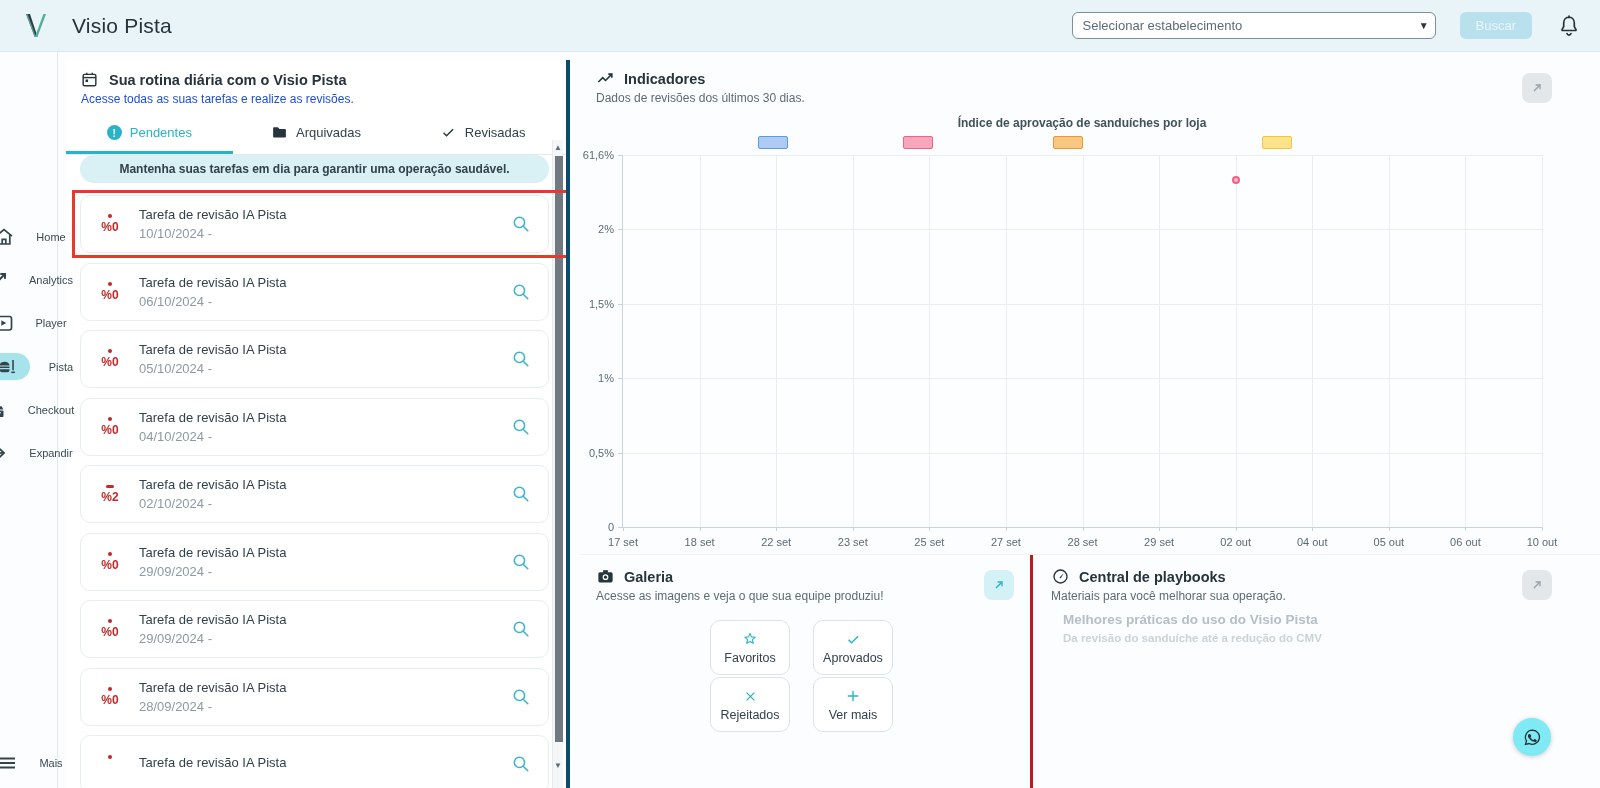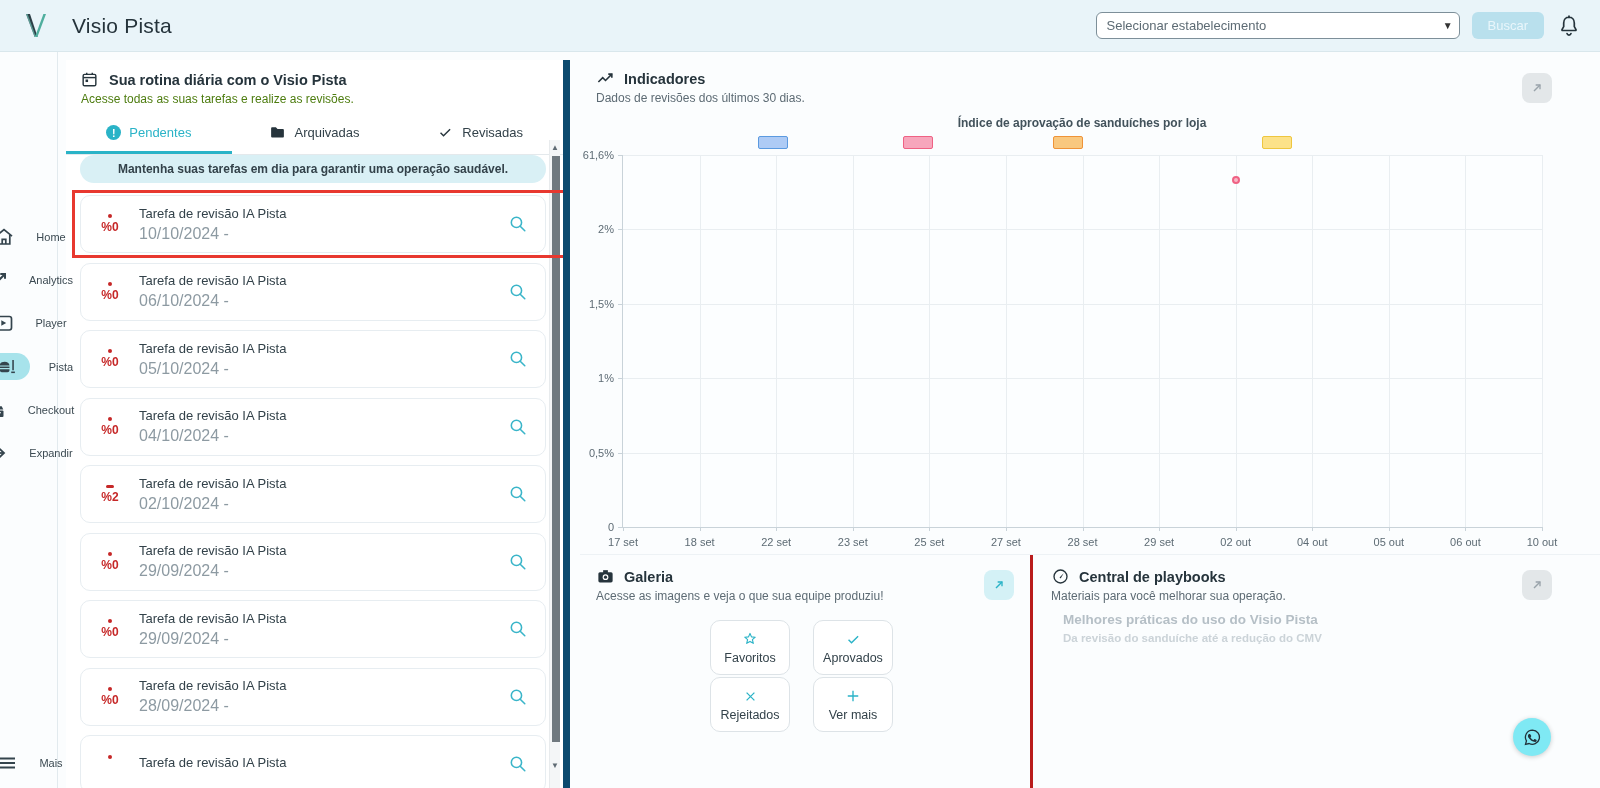--- a/index.html
+++ b/index.html
@@ -5,67 +5,67 @@
   * { box-sizing: border-box; margin: 0; padding: 0; }
   html,body { background:#fff; }
   body { font-family:"Liberation Sans","DejaVu Sans",sans-serif; color:#33424a; }
   #page { position:relative; width:1600px; height:788px; background:#fbfdfe; overflow:hidden; }
 
   
   .hdr { position:absolute; top:0; left:0; right:0; height:52px; background:#e9f4f9;
          border-bottom:1px solid #d9e7ec; display:flex; align-items:center; padding:0 18px; z-index:20; }
   .logo { width:36px; height:36px; display:grid; place-items:center; }
   .app-title { font-size:21px; font-weight:500; color:#25333b; margin-left:18px; letter-spacing:.2px; }
-  .hdr-right { margin-left:auto; display:flex; align-items:center; gap:12px; }
+  .hdr-right { margin-left:auto; display:flex; align-items:center; gap:24px; }
   .select { width:364px; height:27px; background:#fff; border:1px solid #7d8f99; border-radius:6px;
             display:flex; align-items:center; padding:0 6px 0 10px; font-size:13px; color:#5d6b74; cursor:pointer; }
   .select .caret { margin-left:auto; font-size:10px; color:#333; }
   .buscar { height:27px; padding:0 16px; background:#b9e0ed; color:#e9f6fb; border:none; border-radius:6px;
             font-size:13px; font-family:inherit; cursor:default; }
   .bell { width:26px; height:26px; color:#25333b; display:grid; place-items:center; cursor:pointer; }
   svg { display:block; }
 
   
   .rail { position:absolute; left:0; top:52px; bottom:0; width:58px; border-right:1px solid #e2eaee;
           display:flex; flex-direction:column; align-items:center; background:#fbfdfe; z-index:10; }
   #rail-items { display:flex; flex-direction:column; align-items:center; padding-top:172px; }
   .rail-item { display:flex; align-items:center; gap:19px; margin-bottom:17px; cursor:pointer; }
   .rail-icon { width:26px; height:26px; color:#34444d; display:grid; place-items:center; }
   .rail-icon.pill { width:46px; height:27px; background:#a7e3eb; border-radius:14px; }
   .rail-label { font-size:11px; color:#3c4a52; }
   .rail-item.more { margin-top:auto; margin-bottom:12px; }
 
   
   .tasks-card { position:absolute; left:66px; top:60px; width:504px; bottom:0; background:#fff;
-                border-right:7px solid #0c4a6e; }
+                border-right:4px solid #0c4a6e; }
   .tc-header { padding:10px 14px 0 14px; }
   .tc-title-row { display:flex; align-items:center; gap:10px; }
   .tc-title-row .cal { width:19px; height:19px; color:#26343c; }
   .tc-title { font-size:14.5px; font-weight:700; color:#26343c; }
-  .tc-subtitle { font-size:12px; color:#4d7c0f; margin-top:3px; margin-left:1px; }
+  .tc-subtitle { font-size:12px; color:#1d4ed8; margin-top:3px; margin-left:1px; }
   .tabs { display:flex; margin-top:9px; border-bottom:1px solid #e4e9ec; }
   .tab { flex:1; display:flex; align-items:center; justify-content:center; gap:8px; font-size:13px;
          color:#33424a; padding:9px 0 10px 0; border-bottom:3px solid transparent; cursor:pointer; }
   .tab.active { color:#2ab3c7; border-bottom-color:#2ab3c7; }
   .tab-icon { display:grid; place-items:center; color:#26343c; }
   .alert-circle { width:15px; height:15px; border-radius:50%; background:#2ab3c7; color:#fff;
                   font-size:10.5px; font-weight:700; display:grid; place-items:center; }
   .list { position:absolute; top:80px; left:0; right:0; bottom:0; overflow:hidden; padding:15px 17px 0 14px; }
   .banner { background:#d9f0f5; border-radius:14px; height:28px; display:flex; align-items:center;
             justify-content:center; font-size:12px; font-weight:600; color:#33424a; margin-bottom:12px; }
   .task { height:58px; border:1px solid #e7edf1; border-radius:10px; margin-bottom:9.5px; background:#fff;
           display:flex; align-items:center; padding-right:16px; cursor:pointer; }
   .task-badge { width:58px; display:flex; flex-direction:column; align-items:center; gap:2px; color:#c62828; }
   .badge-mark { background:#c62828; }
   .badge-mark.dot { width:4px; height:4px; border-radius:50%; }
   .badge-mark.dash { width:8px; height:3px; border-radius:1.5px; }
   .badge-pct { font-size:12px; font-weight:700; min-height:12px; }
   .task-main { flex:1; }
   .task-title { font-size:13px; color:#33424a; }
-  .task-date { font-size:16px; color:#8d9aa2; margin-top:4px; }
+  .task-date { font-size:13px; color:#8d9aa2; margin-top:4px; }
   .task-zoom { color:#3ab5c9; }
   .annotation { position:absolute; left:6px; top:50px; width:498px; height:68px;
                 border:3px solid #e8382f; pointer-events:none; z-index:6; }
   .scrollbar { position:absolute; top:0; right:3px; width:11px; bottom:0; background:#f4f6f7;
                border-left:1px solid #e8ebed; z-index:5; }
   .sb-thumb { position:absolute; top:16px; left:1.5px; width:8px; height:calc(100% - 62px); background:#70797f; cursor:grab; }
   .sb-arrow { position:absolute; left:0; width:100%; text-align:center; font-size:8px; color:#5f6b74; }
   .sb-arrow.up { top:3px; } .sb-arrow.down { bottom:18px; }
 
   

